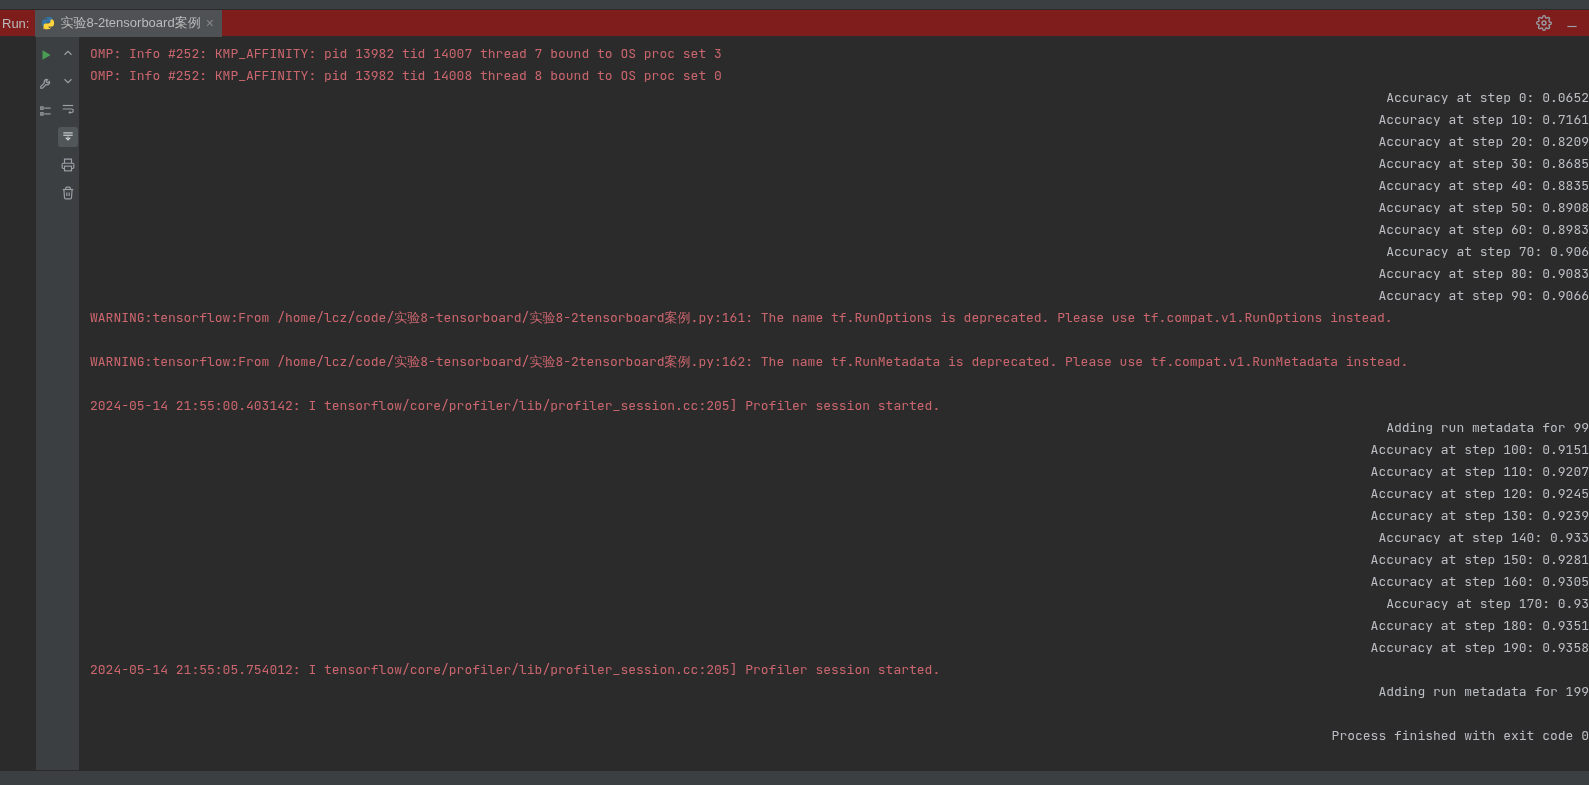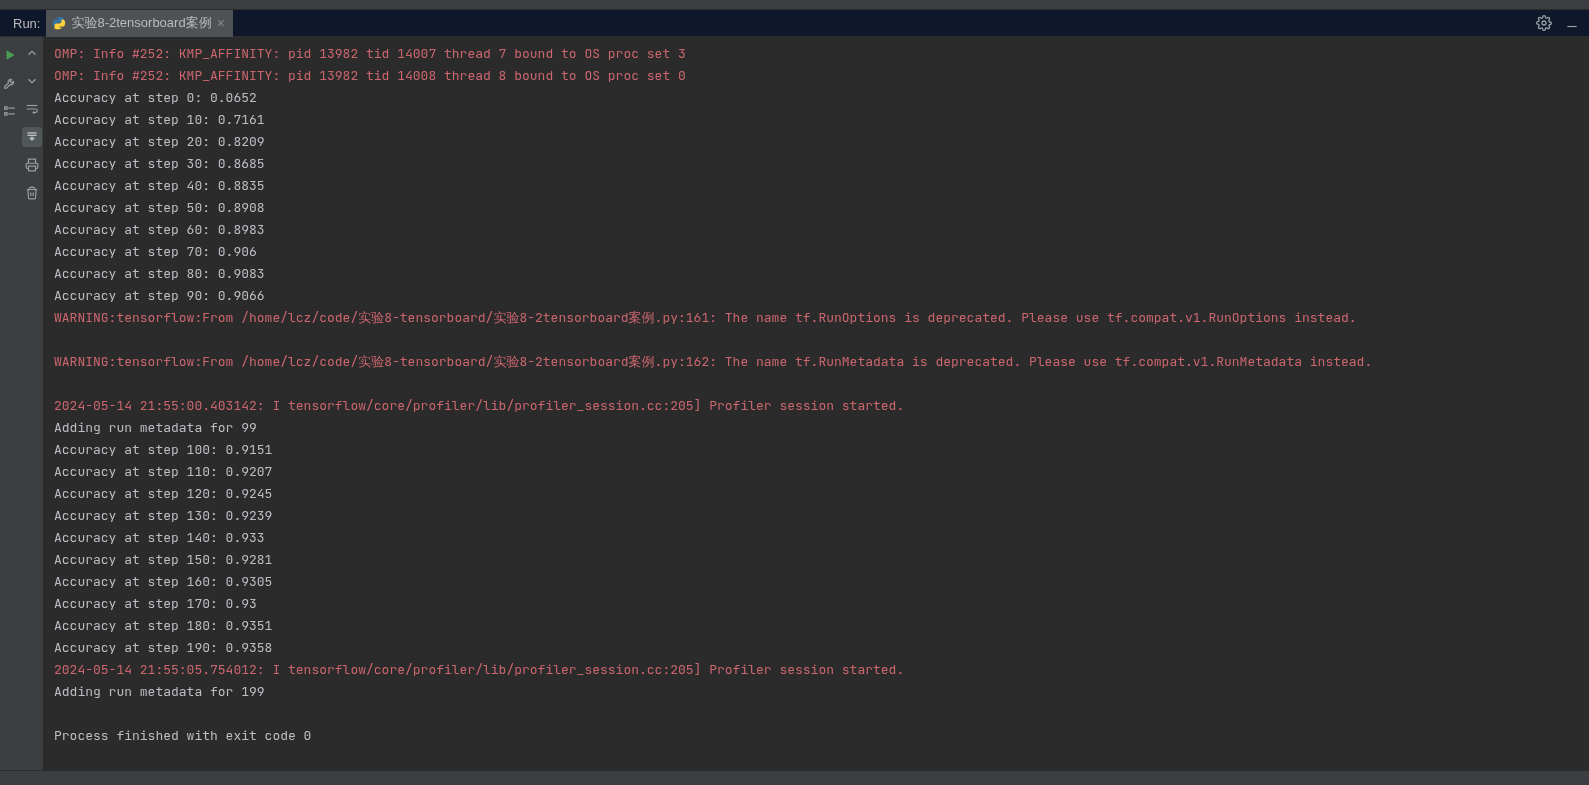--- a/index.html
+++ b/index.html
@@ -14,23 +14,23 @@
   }
   .top-spacer {
     height: 10px;
     background: #3c3f41;
     border-bottom: 1px solid #2b2b2b;
   }
   .run-header {
     display: flex;
     align-items: center;
     height: 27px;
-    background: #0f172a;
+    background: #7f1d1d;
     border-bottom: 1px solid #2b2b2b;
-    padding-left: 11px;
+    padding-left: 0;
   }
   .run-label {
     color: #bbbbbb;
     font-size: 13px;
     padding: 0 6px 0 2px;
   }
   .run-tab {
     display: flex;
     align-items: center;
     height: 27px;
@@ -66,20 +66,21 @@
     display: inline-flex;
     align-items: center;
     justify-content: center;
     width: 18px;
     height: 18px;
   }
   .main-area {
     display: flex;
     height: calc(100% - 52px);
     background: #2b2b2b;
+    margin-left: 36px;
   }
   .gutter-col {
     width: 20px;
     background: #3c3f41;
     display: flex;
     flex-direction: column;
     align-items: center;
     padding-top: 8px;
   }
   .toolbar-col {
@@ -111,21 +112,21 @@
     flex: 1;
     overflow: auto;
     padding: 6px 0 0 10px;
     font-family: "JetBrains Mono", "Menlo", "Consolas", monospace;
     font-size: 13px;
     line-height: 22px;
     white-space: pre;
     color: #bcbec4;
   }
   .console .err { color: #cc666e; }
-  .console .out { color: #bcbec4; }
+  .console .out { color: #bcbec4; text-align: right; }
   .bottom-bar {
     height: 15px;
     background: #3c3f41;
     border-top: 1px solid #2b2b2b;
   }
 </style>
 </head>
 <body>
 
 <div class="top-spacer"></div>

